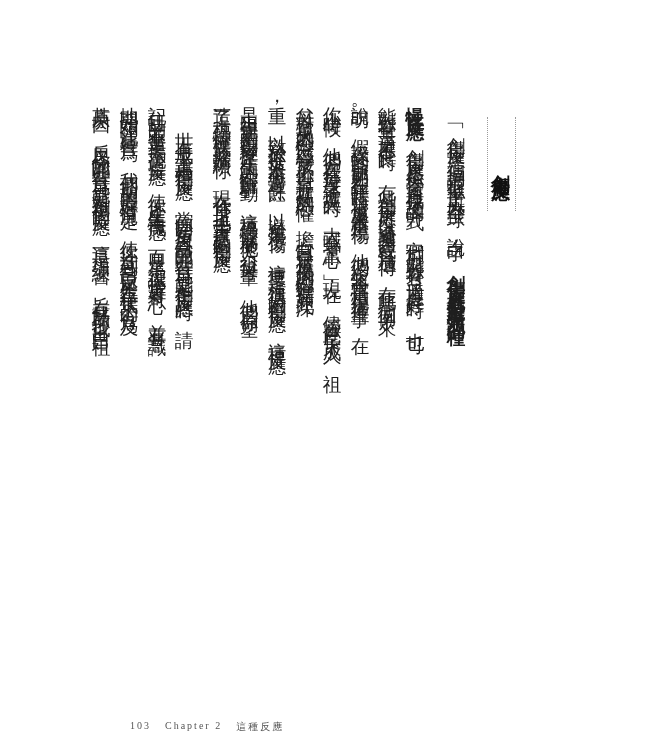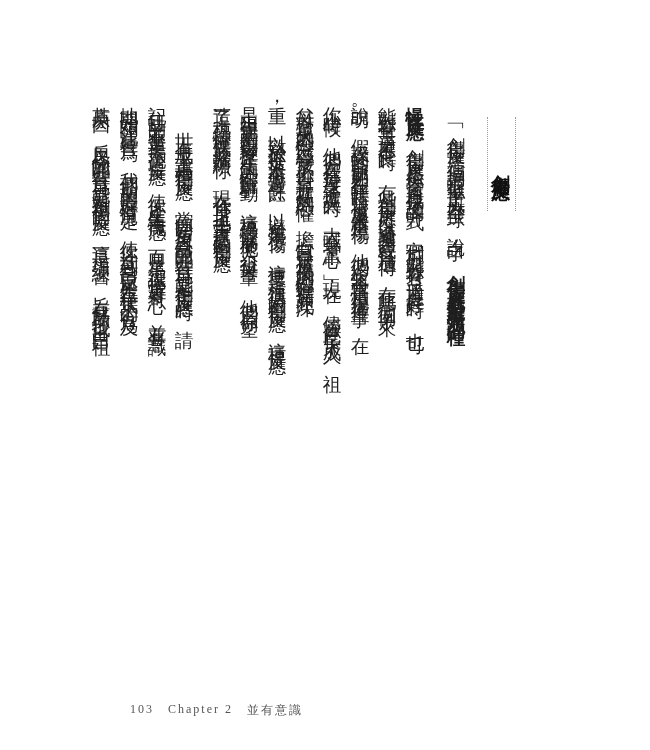--- a/index.html
+++ b/index.html
@@ -19,21 +19,21 @@
   }
   .body-text {
     position: absolute; left: 104px; top: 92px; width: 370px; height: 570px;
   }
   .col {
     position: absolute; top: 0; writing-mode: vertical-rl;
     font-size: 18.6px; line-height: 24px; letter-spacing: 4.6px; white-space: nowrap;
   }
   .col b { font-family: "DejaVu Sans", "Liberation Sans", sans-serif; font-weight: bold; }
   .footer {
-    position: absolute; left: 130px; top: 702px; font-size: 12px; color: #555;
+    position: absolute; left: 130px; top: 720px; font-size: 10px; color: #555;
     letter-spacing: 2px; display: flex; gap: 14px;
     font-family: "Liberation Serif", "DejaVu Serif", serif;
   }
 </style>
 </head>
 <body>
 
 <div class="page">
   <div class="heading">
     <span>創傷反應</span>
@@ -51,15 +51,15 @@
       <div class="col" style="left: 106px;"><span>造了一種恐懼模式並灌輸給你。現在你身上也帶著這樣的創傷反應。</span></div>
       <div class="col" style="left: 68px; padding-top: 25px;"><span>世上有成千上萬種創傷反應。當你開始反思自己的哪些行爲可能是創傷反應時，請</span></div>
       <div class="col" style="left: 41px;"><span>記住目的並不是要揭示這些反應，使你產生羞愧感，而是爲了讓你帶著好奇心，並有意識</span></div>
       <div class="col" style="left: 13px;"><span>地開始關注這些行爲。我們期望的最好情況是，使你注意到自己處於生存模式下的行爲及</span></div>
       <div class="col" style="left: -15px;"><span>其原因，反思你的哪些行爲可能是對創傷的反應，這是一項練習，旨在幫助你找出自己祖</span></div>
     </div>
 
   <div class="footer">
     <span>103</span>
     <span>Chapter 2</span>
-    <span>並有意識</span>
+    <span>這種反應</span>
   </div>
 </div>
 
 </body></html>

